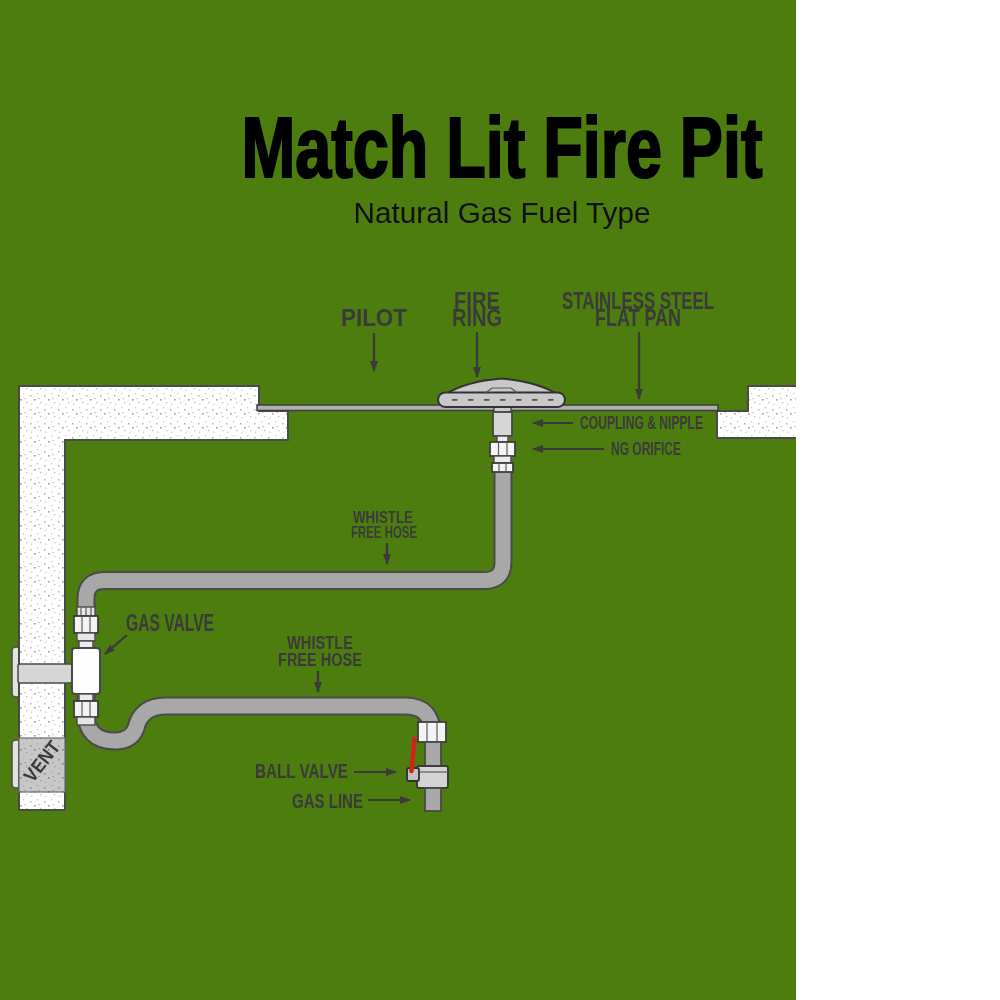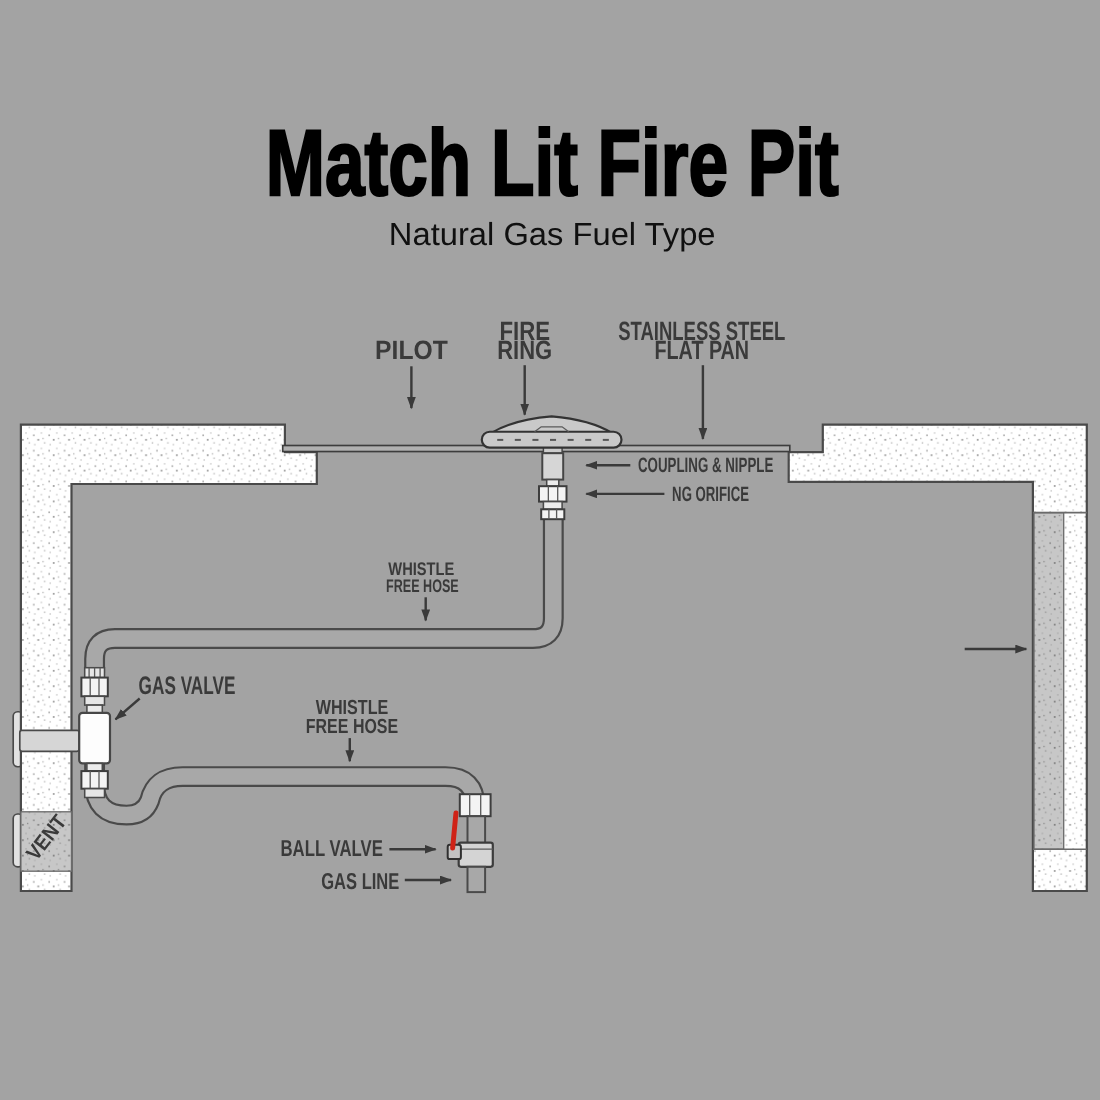--- a/index.html
+++ b/index.html
@@ -1,16 +1,16 @@
 <!DOCTYPE html>
 <html style="--title: #000000; --label: #3a3a3a; --outline: #4a4a4a; --hose: #a8a8a8; --pan: #b0b0b0; --ring-gray: #c9c9c9; --fitting-gray: #d6d6d6; --vent-gray: #c7c7c7; --handle-red: #cf2318;"><head>
 <meta charset="utf-8">
 <style>
   html,body{margin:0;padding:0;background:#ffffff;}
-  #canvas{position:relative;width:1000px;height:1000px;background:#a3a3a3;
+  #canvas{position:relative;width:796px;height:1000px;background:#4d7c0f;
           font-family:"Liberation Sans",sans-serif;overflow:hidden;}
   #canvas svg{display:block;font-family:"Liberation Sans",sans-serif;}
   .ttl{font-weight:bold;fill:var(--title,#000);paint-order:stroke;stroke:var(--title,#000);stroke-width:2.2px;}
   .sub{fill:#101010;}
   .lbl{font-weight:bold;fill:var(--label,#3a3a3a);}
   .arr{stroke:var(--label,#3a3a3a);stroke-width:2.2;fill:none;}
   .wall{fill:url(#stipW);stroke:var(--outline,#4a4a4a);stroke-width:2;}
   .graystip{fill:url(#stipG);stroke:#6b6b6b;stroke-width:1.2;}
   .divider{stroke:#6b6b6b;stroke-width:1.5;}
   .hoseO{fill:none;stroke:var(--outline,#4a4a4a);stroke-width:19;}

